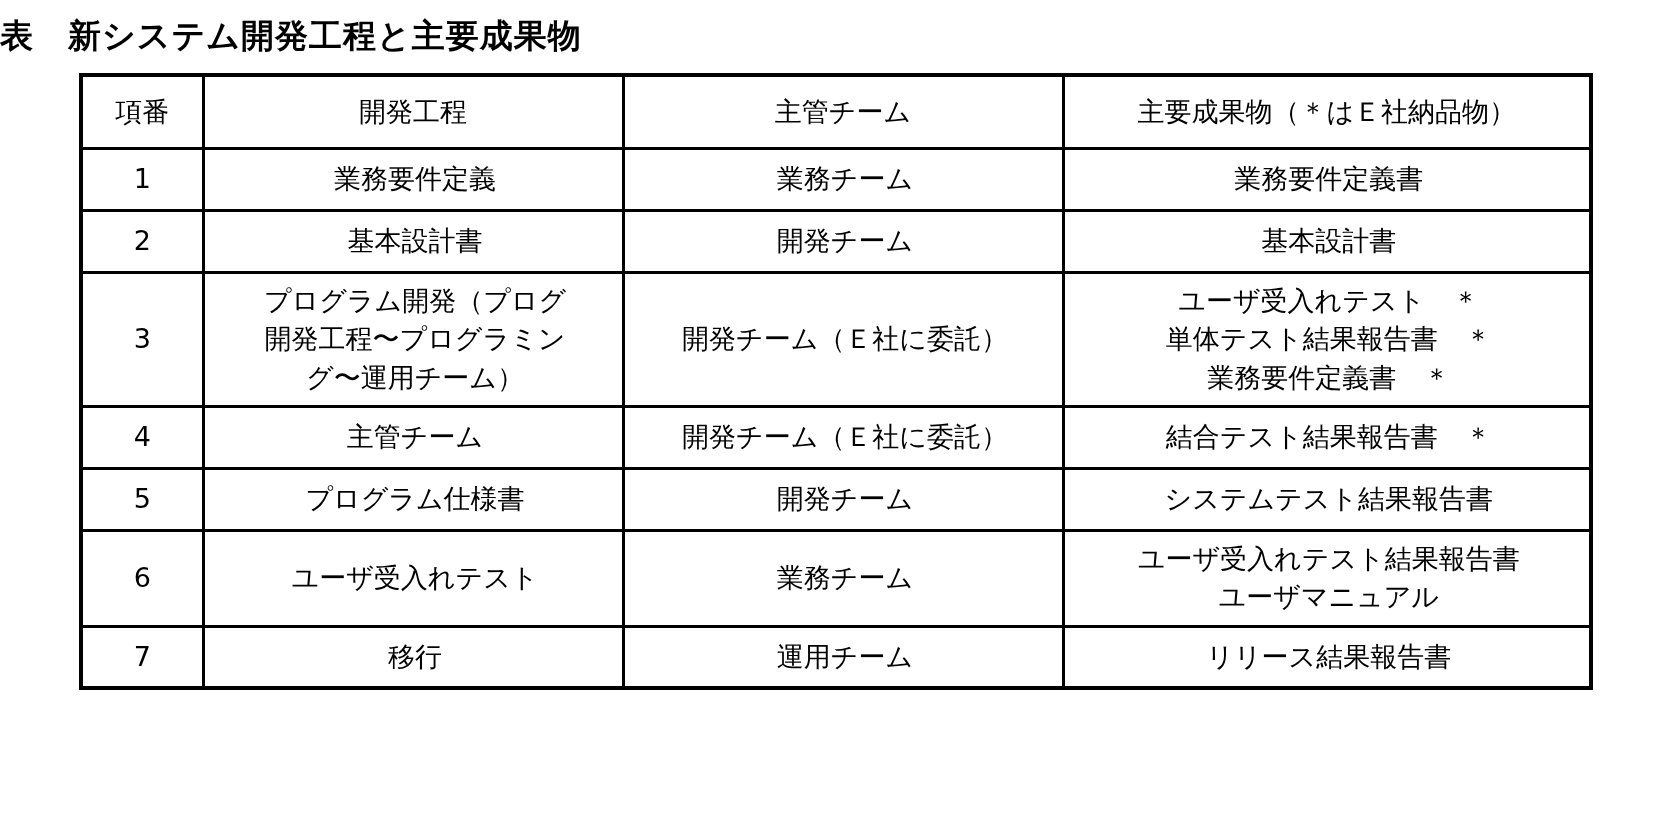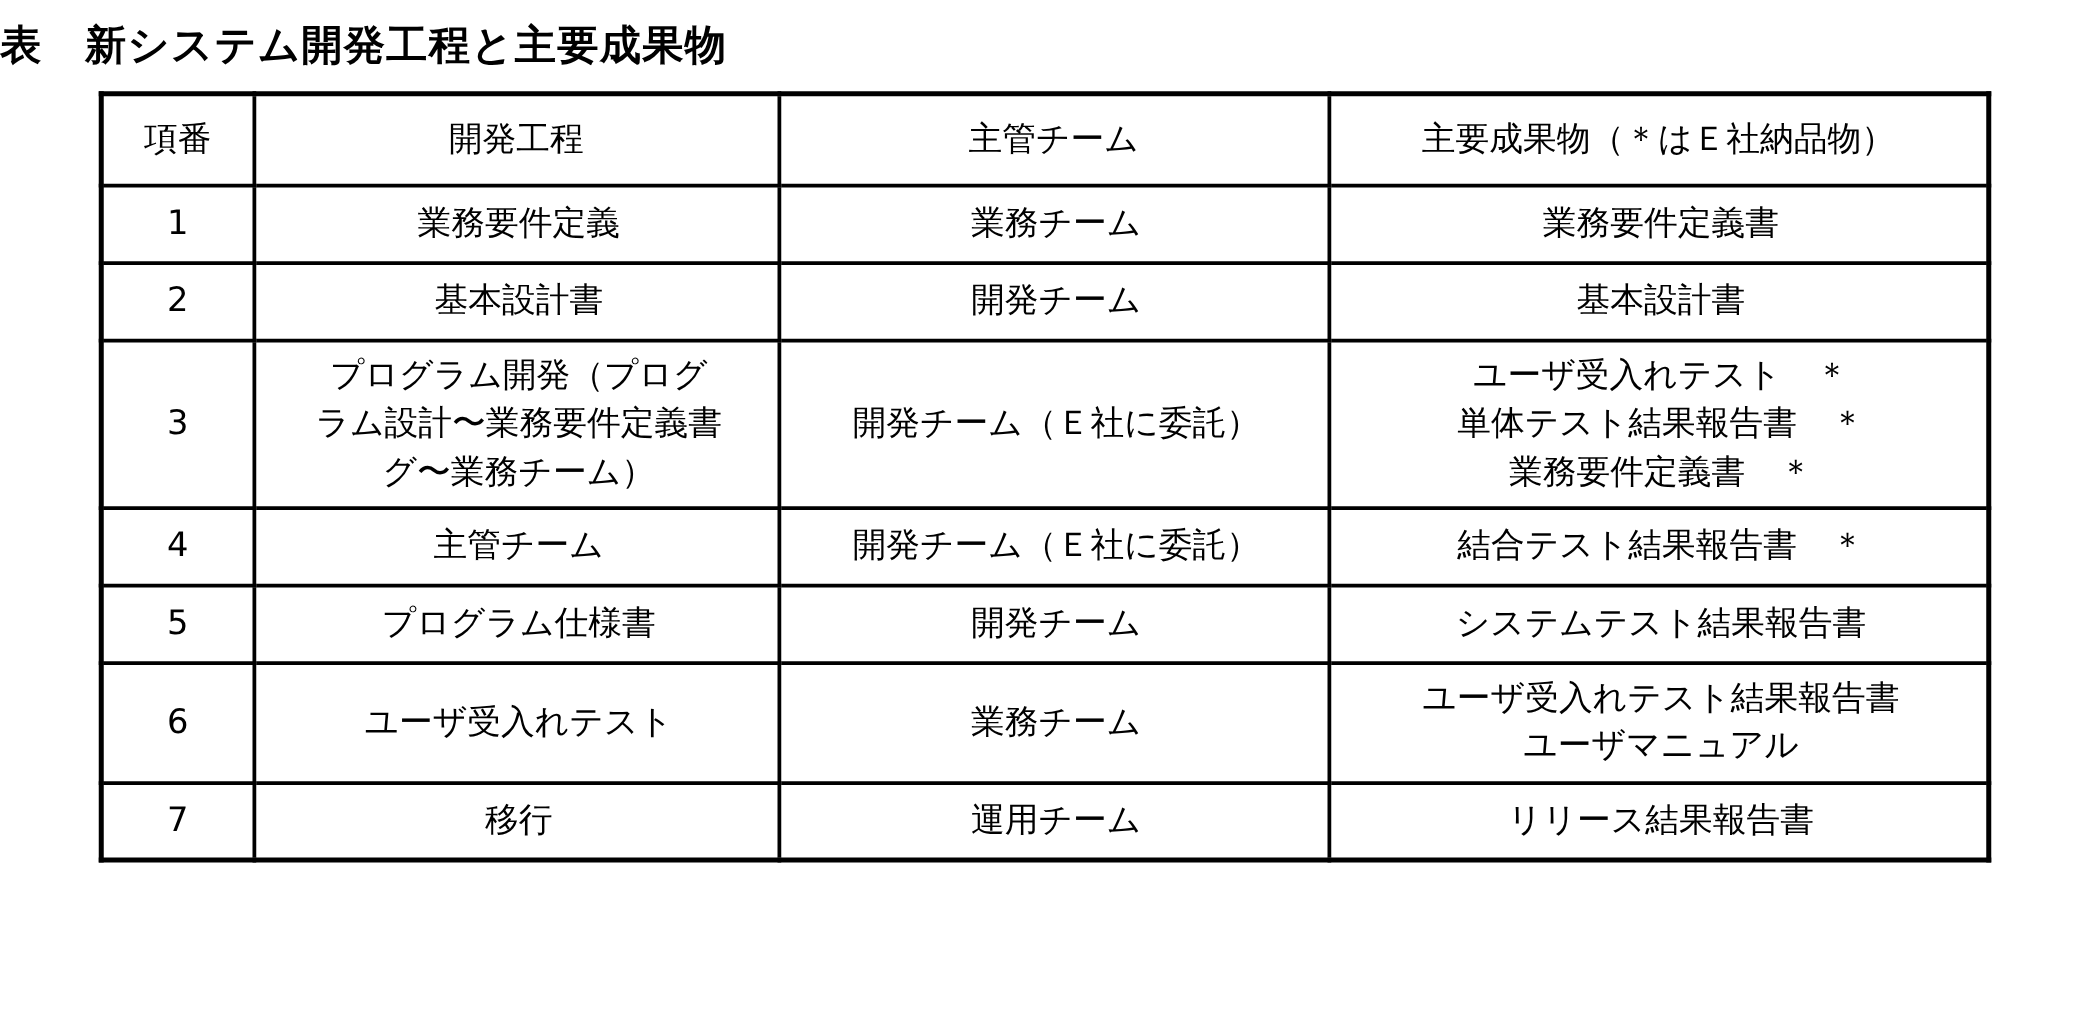--- a/index.html
+++ b/index.html
@@ -116,22 +116,22 @@
           </td>
           <td class="txt">
             <span class="cellline">基本設計書</span>
           </td>
         </tr>
 
         <tr>
           <td class="num">3</td>
           <td class="txt tall">
             <span class="cellline">プログラム開発（プログ</span>
-            <span class="cellline">ラム設計〜業務要件定義書</span>
-            <span class="cellline">グ〜業務チーム）</span>
+            <span class="cellline">開発工程〜プログラミン</span>
+            <span class="cellline">グ〜運用チーム）</span>
           </td>
           <td class="txt">
             <span class="cellline">開発チーム（Ｅ社に委託）</span>
           </td>
           <td class="txt tall">
             <span class="cellline">ユーザ受入れテスト　＊</span>
             <span class="cellline">単体テスト結果報告書　＊</span>
             <span class="cellline">業務要件定義書　＊</span>
           </td>
         </tr>

